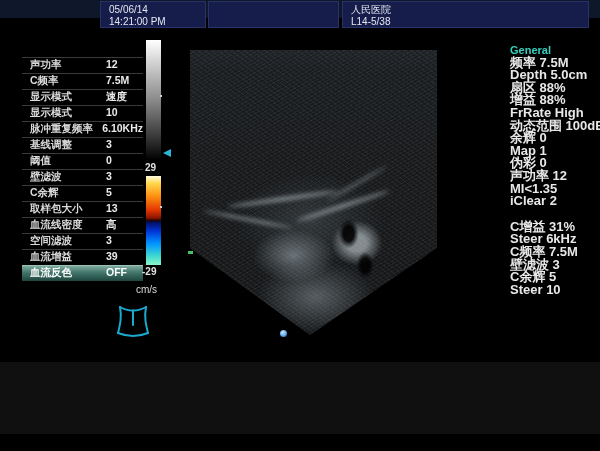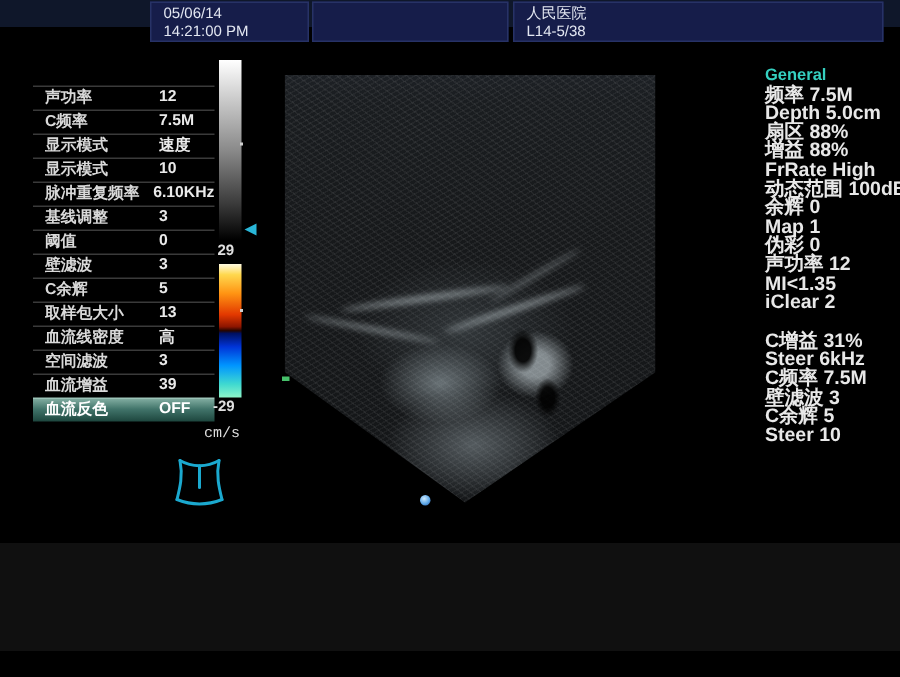--- a/index.html
+++ b/index.html
@@ -24,21 +24,21 @@
   .lp-row.highlight .lp-label,.lp-row.highlight .lp-value{color:#fff;}
   
   .graybar{position:absolute;left:146px;top:40px;width:15px;height:120px;background:linear-gradient(180deg,#fff 0%,#cfcfcf 20%,#8a8a8a 50%,#3a3a3a 80%,#000 100%);}
   .gray-tick1{position:absolute;left:160px;top:95px;width:2px;height:2px;background:#cfcfcf;}
   .bar-pointer{position:absolute;left:163px;top:149px;width:0;height:0;border-top:4px solid transparent;border-bottom:4px solid transparent;border-right:8px solid #29b6d8;}
   .scale-max{position:absolute;left:145px;top:162px;color:#e0e0e0;font-size:10px;font-weight:bold;}
   .colorbar{position:absolute;left:146px;top:176px;width:15px;height:89px;
     background:linear-gradient(180deg,#fffbe2 0%,#ffd84e 8%,#ff9413 22%,#e23800 38%,#8c1500 47%,#240500 50%,#001060 52%,#0034d8 62%,#0095ff 76%,#3fd9d0 90%,#8df5c9 100%);}
   .color-tick1{position:absolute;left:160px;top:206px;width:2px;height:2px;background:#cfcfcf;}
   .scale-min{position:absolute;left:142px;top:266px;color:#e0e0e0;font-size:10px;font-weight:bold;}
-  .scale-unit{position:absolute;left:136px;top:284px;color:#dcdcdc;font-size:10px;font-family:Liberation Mono, monospace;}
+  .scale-unit{position:absolute;left:136px;top:284px;color:#dcdcdc;font-size:10px;}
   .bodymarker{position:absolute;left:112px;top:300px;}
   
   .us-wrap{position:absolute;left:172px;top:32px;width:276px;height:315px;background:#000;}
   .us-img{position:absolute;left:0;top:0;width:276px;height:315px;
     clip-path:polygon(6.5% 5.7%,96% 5.7%,96% 68.6%,50% 96.2%,6.5% 68.6%);
     background:
       radial-gradient(13px 19px at 64% 64%, rgba(0,0,0,.92) 40%, rgba(0,0,0,0) 78%),
       radial-gradient(11px 17px at 70% 74%, rgba(0,0,0,.88) 40%, rgba(0,0,0,0) 78%),
       radial-gradient(34px 30px at 67% 67%, rgba(216,228,233,.55) 28%, rgba(216,228,233,0) 75%),
       radial-gradient(52px 34px at 44% 71%, rgba(178,193,199,.5) 0%, rgba(178,193,199,0) 78%),

